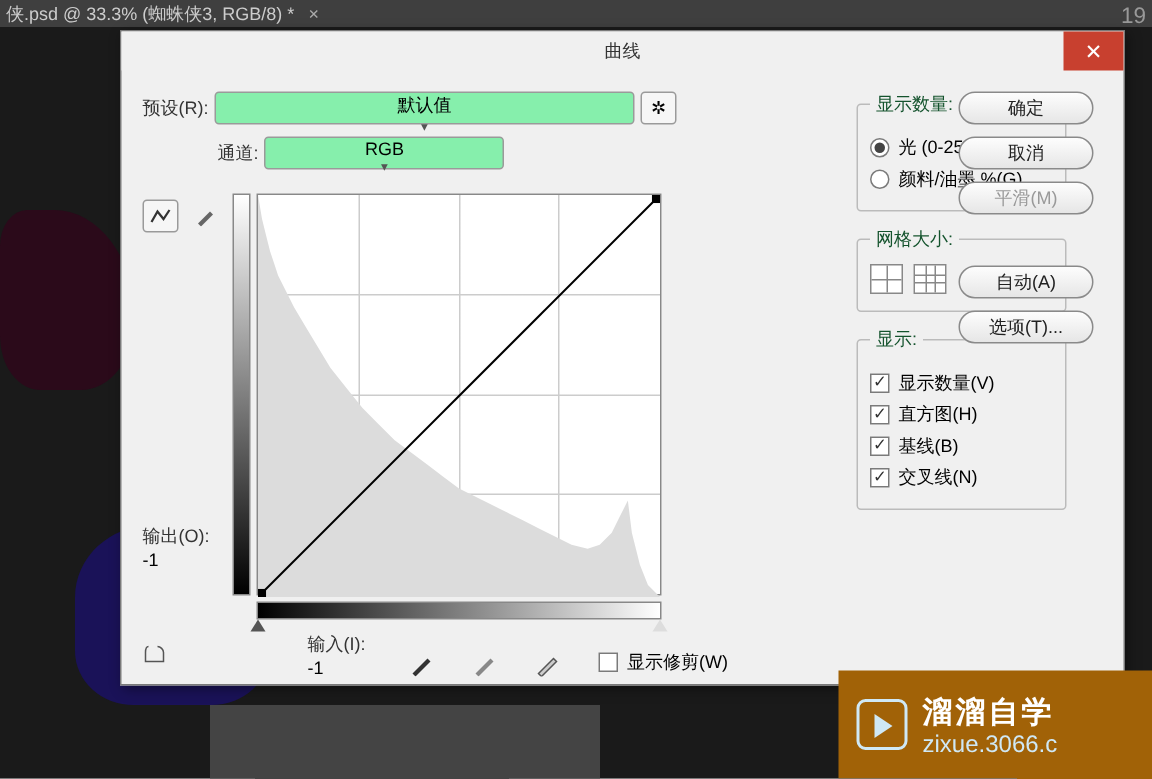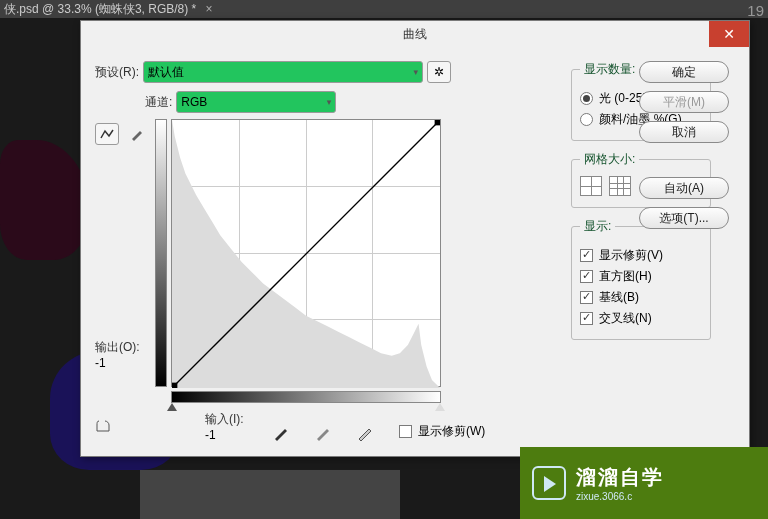--- a/index.html
+++ b/index.html
@@ -13,21 +13,21 @@
   .shape2 { top: 350px; left: 50px; width: 130px; height: 120px; background: #1a1258; border-radius: 40% 30% 30% 30%; }
   .shape3 { top: 470px; left: 140px; width: 260px; height: 50px; background: #444; }
 
   
   .dialog { position: absolute; top: 20px; left: 80px; width: 670px; height: 437px; background: #f0f0f0; border: 1px solid #7a7a7a; box-shadow: 2px 2px 8px rgba(0,0,0,.4); }
   .dlg-title { height: 26px; background: #f0f0f0; text-align: center; line-height: 26px; position: relative; color: #333; }
   .dlg-close { position: absolute; top: 0; right: 0; width: 40px; height: 26px; background: #c8402f; color: #fff; text-align: center; line-height: 26px; font-size: 14px; }
 
   .row { display: flex; align-items: center; gap: 4px; text-align: right; }
   .label { color: #333; }
-  .select { height: 22px; background: #22c55e; border: 1px solid #9a9a9a; border-radius: 3px; padding: 0 4px; display: flex; align-items: center; justify-content: space-between; }
+  .select { height: 22px; background: #86efac; border: 1px solid #9a9a9a; border-radius: 3px; padding: 0 4px; display: flex; align-items: center; justify-content: space-between; flex-direction: column; }
   .select .caret { font-size: 9px; color: #555; }
   .iconbtn { width: 24px; height: 22px; border: 1px solid #9a9a9a; background: #f6f6f6; border-radius: 3px; display: inline-flex; align-items: center; justify-content: center; }
 
   .left-col { position: absolute; top: 40px; left: 14px; width: 460px; }
   .right-col { position: absolute; top: 40px; right: 14px; width: 160px; }
   .btn { width: 90px; height: 22px; border: 1px solid #8a8a8a; background: linear-gradient(#fdfdfd,#e6e6e6); border-radius: 11px; text-align: center; line-height: 20px; margin-bottom: 8px; color: #222; }
   .btn.disabled { color: #999; }
 
   fieldset { border: 1px solid #bbb; border-radius: 3px; padding: 8px; margin-bottom: 10px; }
   legend { padding: 0 4px; color: #14532d; }
@@ -39,21 +39,21 @@
   .grid-icon { width: 22px; height: 20px; border: 1px solid #888; background: #fff; display: inline-block; position: relative; margin-right: 4px; }
   .grid-icon.small::before { content: ""; position: absolute; inset: 0; background:
     linear-gradient(#888,#888) 50% 0/1px 100% no-repeat,
     linear-gradient(#888,#888) 0 50%/100% 1px no-repeat; }
   .grid-icon.large::before { content: ""; position: absolute; inset: 0; background:
     linear-gradient(#888,#888) 33% 0/1px 100% no-repeat,
     linear-gradient(#888,#888) 66% 0/1px 100% no-repeat,
     linear-gradient(#888,#888) 0 33%/100% 1px no-repeat,
     linear-gradient(#888,#888) 0 66%/100% 1px no-repeat; }
 
-  .curve-area { position: relative; margin-top: 6px; }
+  .curve-area { position: relative; margin-top: 16px; }
   .curve-tools { position: absolute; left: 0; top: 4px; display: flex; gap: 6px; }
   .curve-box { position: absolute; left: 76px; top: 0; width: 270px; height: 268px; border: 1px solid #888; background: #fff; }
   .hist { position: absolute; inset: 0; }
   .grid-lines { position: absolute; inset: 0; }
   .grid-lines::before { content: ""; position: absolute; inset: 0;
     background:
       linear-gradient(#ccc,#ccc) 25% 0/1px 100% no-repeat,
       linear-gradient(#ccc,#ccc) 50% 0/1px 100% no-repeat,
       linear-gradient(#ccc,#ccc) 75% 0/1px 100% no-repeat,
       linear-gradient(#ccc,#ccc) 0 25%/100% 1px no-repeat,
@@ -62,25 +62,25 @@
   .diag { position: absolute; inset: 0; }
   .vstrip { position: absolute; left: 60px; top: 0; width: 12px; height: 268px; background: linear-gradient(#fff,#000); border: 1px solid #888; }
   .hstrip { position: absolute; left: 76px; top: 272px; width: 270px; height: 12px; background: linear-gradient(#000,#fff) left/100% 100%; background: linear-gradient(90deg,#000,#fff); border: 1px solid #888; }
   .slider-tri { position: absolute; width: 0; height: 0; border-left: 5px solid transparent; border-right: 5px solid transparent; border-bottom: 8px solid #555; }
   .out-label { position: absolute; left: 0; top: 220px; }
   .in-label { position: absolute; left: 110px; top: 292px; }
   .eyedrops { position: absolute; left: 178px; top: 300px; display: flex; gap: 24px; align-items: center; }
   .eyed { width: 18px; height: 18px; }
   .auto-icon { position: absolute; left: 0; top: 300px; width: 24px; height: 16px; }
 
-  .watermark { position: absolute; right: 0; bottom: 0; width: 248px; height: 72px; background: #4d7c0f; color: #fff; display: flex; align-items: center; padding: 0 12px; gap: 10px; }
+  .watermark { position: absolute; right: 0; bottom: 0; width: 209px; height: 72px; background: #a16207; color: #fff; display: flex; align-items: center; padding: 0 12px; gap: 10px; }
   .wm-play { width: 34px; height: 34px; border: 2px solid #cfe8f5; border-radius: 6px; position: relative; }
   .wm-play::after { content: ""; position: absolute; left: 10px; top: 8px; border-left: 12px solid #cfe8f5; border-top: 8px solid transparent; border-bottom: 8px solid transparent; }
   .wm-text .big { font-size: 20px; font-weight: bold; letter-spacing: 2px; }
-  .wm-text .small { font-size: 10px; color: #cfe8f5; }
+  .wm-text .small { font-size: 16px; color: #cfe8f5; }
 </style>
 </head>
 <body>
 
 <div class="app-bg">
   <div class="titlebar">
     <span>侠.psd @ 33.3% (蜘蛛侠3, RGB/8) *</span>
     <span class="tab-close">×</span>
   </div>
   <div class="ruler-num">19</div>
@@ -192,41 +192,41 @@
     <fieldset>
       <legend>网格大小:</legend>
       <span class="grid-icon small"></span>
       <span class="grid-icon large"></span>
     </fieldset>
 
     <fieldset>
       <legend>显示:</legend>
       <div class="check">
           <span class="check-box on"></span>
-          <span>显示修剪(V)</span>
+          <span>显示数量(V)</span>
         </div>
       <div class="check">
           <span class="check-box on"></span>
           <span>直方图(H)</span>
         </div>
       <div class="check">
           <span class="check-box on"></span>
           <span>基线(B)</span>
         </div>
       <div class="check">
           <span class="check-box on"></span>
           <span>交叉线(N)</span>
         </div>
     </fieldset>
   </div>
 
   <div class="right-col" style="width:96px;">
     <div class="btn">确定</div>
+    <div class="btn">取消</div>
     <div class="btn disabled">平滑(M)</div>
-    <div class="btn">取消</div>
     <div style="height:26px"></div>
     <div class="btn">自动(A)</div>
     <div class="btn">选项(T)...</div>
     <div style="height:14px"></div>
   </div>
 </div>
 
 <div class="watermark">
   <div class="wm-play"></div>
   <div class="wm-text">

